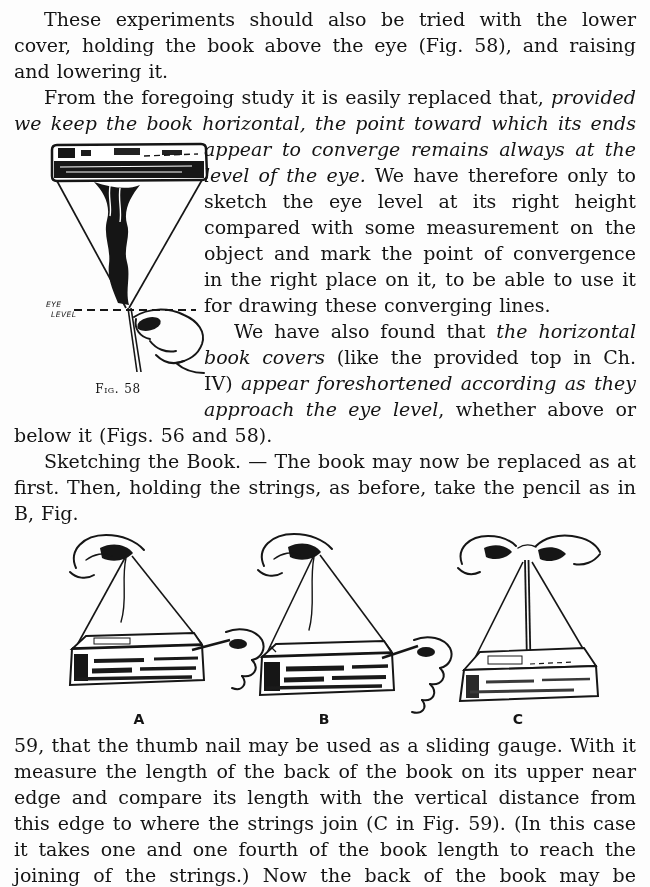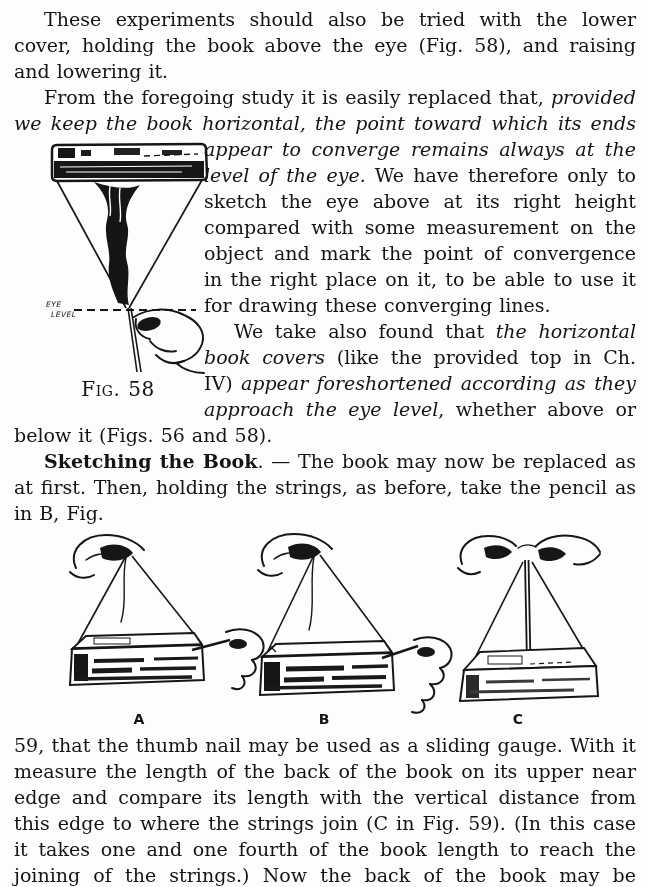--- a/index.html
+++ b/index.html
@@ -11,26 +11,26 @@
   .page{
     box-sizing:border-box;width:650px;height:857px;
     padding:6px 14px 0 14px;
   }
   p.body-text{
     margin:0;font-size:19px;line-height:26px;text-align:justify;
     word-spacing:1px;
   }
   p.indent{text-indent:30px;}
   .italic{font-style:italic;}
-  .bold{font-weight:bold;}
+  .bold{font-weight:normal;}
   .fig58{
     float:left;width:178px;margin:4px 12px 18px 0;text-align:center;
   }
   .caption{
-    display:block;font-variant:small-caps;font-size:20px;
+    display:block;font-variant:small-caps;font-size:12px;
     letter-spacing:0.5px;color:#141414;line-height:18px;
   }
   .fig59-block{
     clear:both;margin:4px 0 2px 0;text-align:center;
   }
   .fig59-block svg{display:block;margin:0 auto;}
   svg .stroke{fill:none;stroke:#161616;stroke-width:2;stroke-linecap:round;}
   svg .thin{fill:none;stroke:#161616;stroke-width:1.4;stroke-linecap:round;}
   svg text{font-family:"DejaVu Sans",sans-serif;}
 </style>
@@ -78,23 +78,23 @@
       </g>
 
       <g>
         <path class="stroke" d="M90,177 C104,168 124,167 140,175 C154,181 162,192 158,204 C154,215 144,221 132,223"></path>
         <path class="stroke" d="M92,179 C90,189 96,197 106,199"></path>
         <path class="stroke" d="M106,201 C112,209 122,213 132,211"></path>
         <path class="stroke" d="M112,215 C120,223 130,225 140,221"></path>
         <path class="stroke" d="M132,223 C140,230 150,233 160,233"></path>
         <ellipse cx="105" cy="184" rx="12" ry="6.5" fill="#161616" transform="rotate(-14 105 184)"></ellipse>
       </g>
-    </svg><span class="caption">Fig. 58</span></span><span class="italic">converge remains always at the level of the eye.</span><span> We have therefore only to sketch the eye above at its right height compared with some measurement on the object and mark the point of convergence in the right place on it, to be able to use it for drawing these converging lines.</span></p>
+    </svg><span class="caption">Fig. 58</span></span><span class="italic">converge remains always at the level of the eye.</span><span> We have therefore only to sketch the eye level at its right height compared with some measurement on the object and mark the point of convergence in the right place on it, to be able to use it for drawing these converging lines.</span></p>
 
-  <p class="body-text indent"><span>We take also found that </span><span class="italic">the horizontal book covers</span><span> (like the provided top in Ch. IV) </span><span class="italic">appear foreshortened according as they approach the eye level</span><span>, whether above or below it (Figs. 56 and 58).</span></p>
+  <p class="body-text indent"><span>We have also found that </span><span class="italic">the horizontal book covers</span><span> (like the provided top in Ch. IV) </span><span class="italic">appear foreshortened according as they approach the eye level</span><span>, whether above or below it (Figs. 56 and 58).</span></p>
 
   <p class="body-text indent"><span class="bold">Sketching the Book</span><span>. — The book may now be replaced as at first. Then, holding the strings, as before, take the pencil as in B, Fig.</span></p>
 
   <div class="fig59-block">
     <svg width="622" height="200" viewBox="0 0 622 200">
 
       <g>
 
         <path class="stroke" d="M62,38 C54,20 70,5 92,5 C108,5 122,11 130,20"></path>
         <path class="stroke" d="M56,42 C62,48 72,50 80,45"></path>

